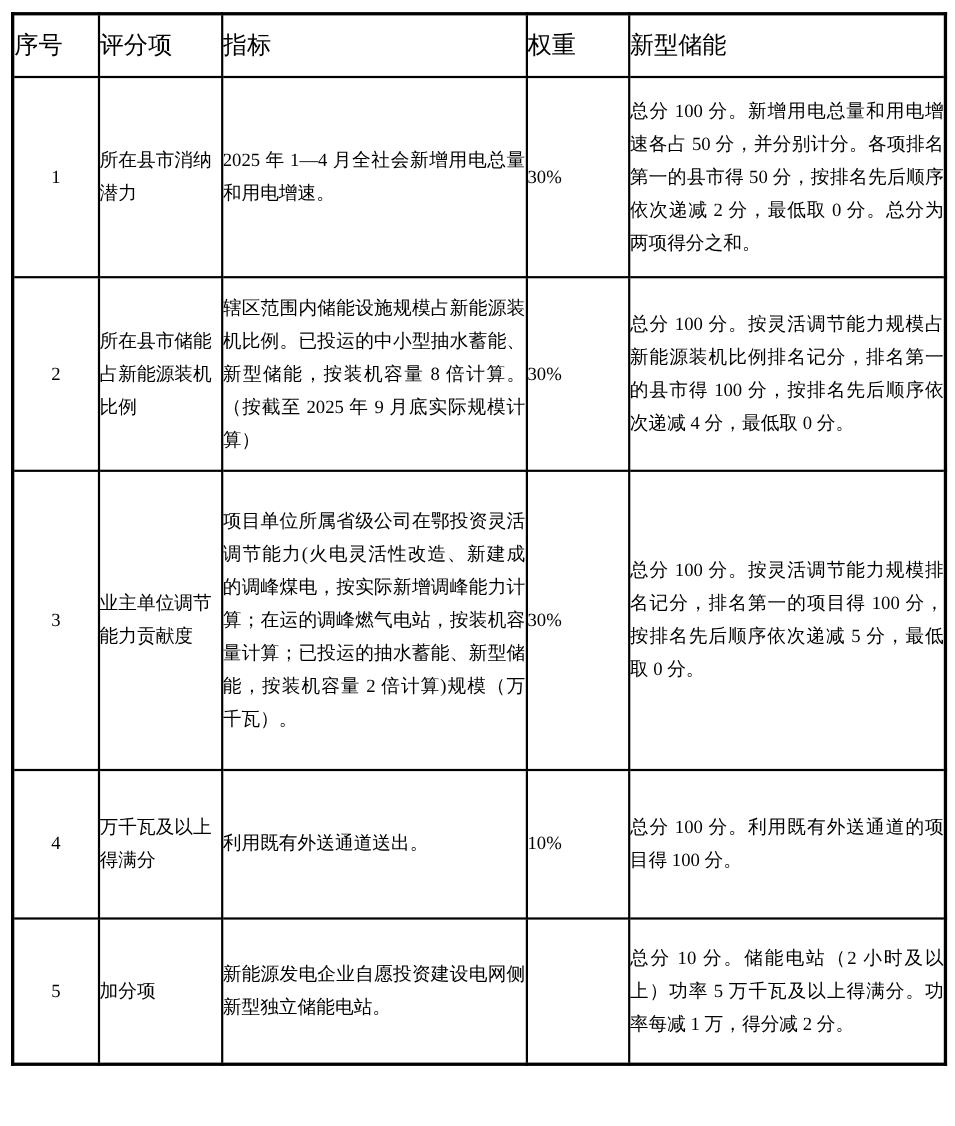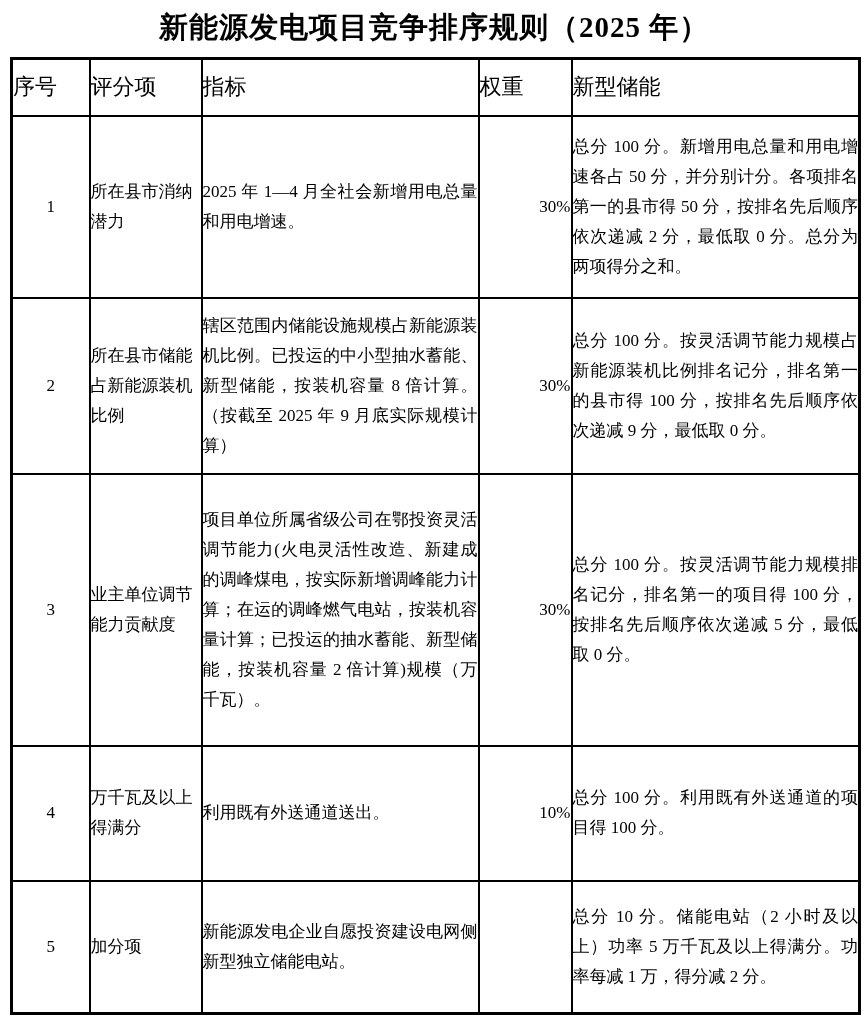--- a/index.html
+++ b/index.html
@@ -51,30 +51,29 @@
     padding: 0;
   }
   tr.hrow   { height: 57px;  }
   tr.row-1  { height: 182px; }
   tr.row-2  { height: 176px; }
   tr.row-3  { height: 272px; }
   tr.row-4  { height: 135px; }
   tr.row-5  { height: 133px; }
   td.c-no     { text-align: center; }
   td.c-item   { text-align: left; padding: 0 10px; }
-  td.c-weight { text-align: right; }
+  td.c-weight { text-align: left; }
   td.c-ind,
   td.c-crit   { text-align: justify; text-align-last: left; padding: 3px 10px; }
 </style>
 </head>
 <body>
 
 <div class="page">
 
-  <h1 class="doc-title">新能源发电项目竞争排序规则（2025 年）</h1>
 
   <table class="rules">
     <colgroup>
       <col style="width:78px">
       <col style="width:112px">
       <col style="width:277px">
       <col style="width:93px">
       <col style="width:288px">
     </colgroup>
     <thead>
@@ -92,21 +91,21 @@
         <td class="c-item">所在县市消纳潜力</td>
         <td class="c-ind">2025 年 1—4 月全社会新增用电总量和用电增速。</td>
         <td class="c-weight">30%</td>
         <td class="c-crit">总分 100 分。新增用电总量和用电增速各占 50 分，并分别计分。各项排名第一的县市得 50 分，按排名先后顺序依次递减 2 分，最低取 0 分。总分为两项得分之和。</td>
       </tr>
       <tr class="row-2">
         <td class="c-no">2</td>
         <td class="c-item">所在县市储能占新能源装机比例</td>
         <td class="c-ind">辖区范围内储能设施规模占新能源装机比例。已投运的中小型抽水蓄能、新型储能，按装机容量 8 倍计算。（按截至 2025 年 9 月底实际规模计算）</td>
         <td class="c-weight">30%</td>
-        <td class="c-crit">总分 100 分。按灵活调节能力规模占新能源装机比例排名记分，排名第一的县市得 100 分，按排名先后顺序依次递减 9 分，最低取 0 分。</td>
+        <td class="c-crit">总分 100 分。按灵活调节能力规模占新能源装机比例排名记分，排名第一的县市得 100 分，按排名先后顺序依次递减 4 分，最低取 0 分。</td>
       </tr>
       <tr class="row-3">
         <td class="c-no">3</td>
         <td class="c-item">业主单位调节能力贡献度</td>
         <td class="c-ind">项目单位所属省级公司在鄂投资灵活调节能力(火电灵活性改造、新建成的调峰煤电，按实际新增调峰能力计算；在运的调峰燃气电站，按装机容量计算；已投运的抽水蓄能、新型储能，按装机容量 2 倍计算)规模（万千瓦）。</td>
         <td class="c-weight">30%</td>
         <td class="c-crit">总分 100 分。按灵活调节能力规模排名记分，排名第一的项目得 100 分，按排名先后顺序依次递减 5 分，最低取 0 分。</td>
       </tr>
       <tr class="row-4">
         <td class="c-no">4</td>

